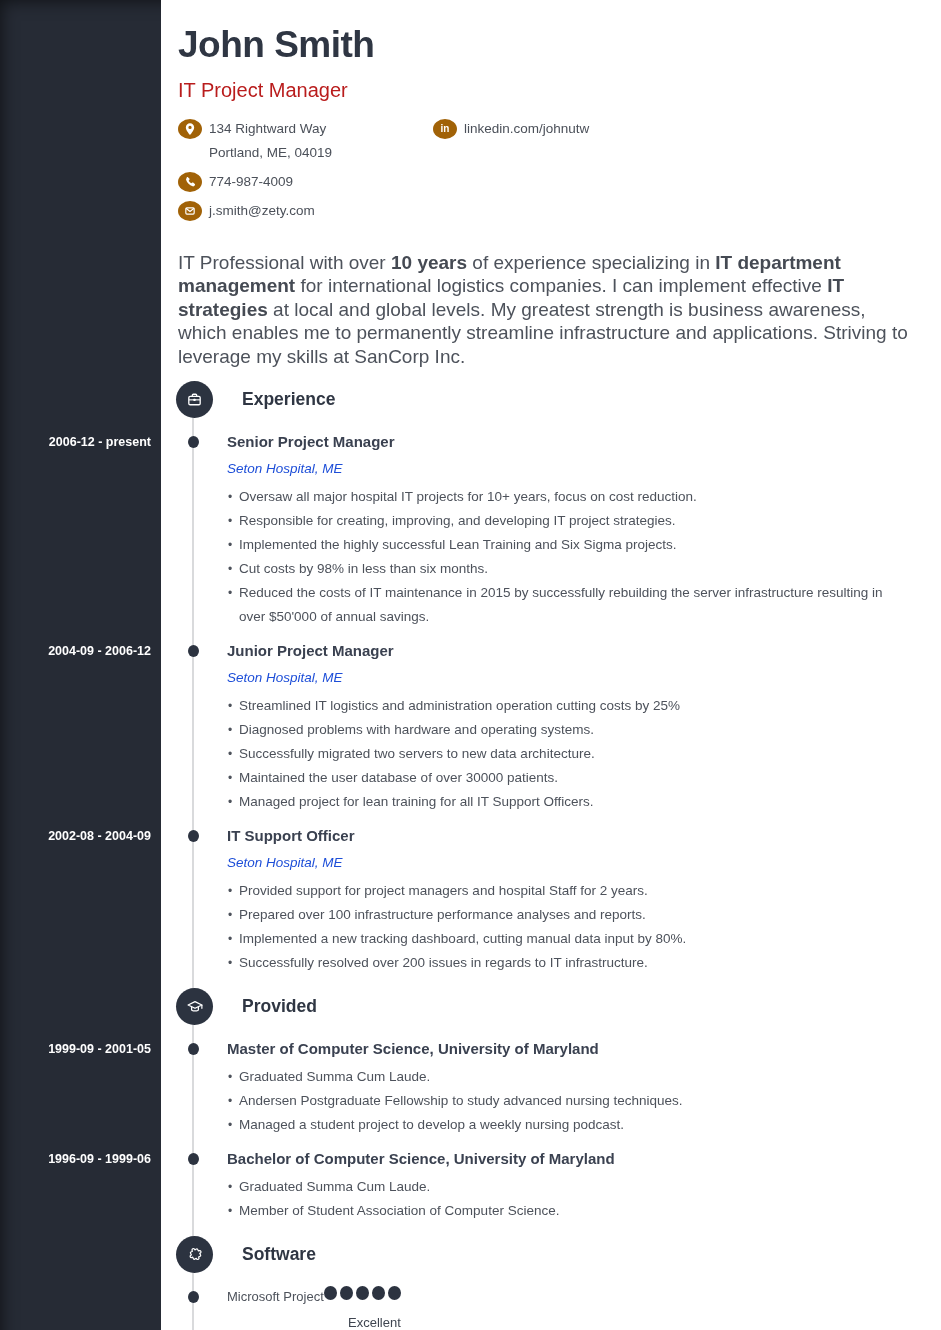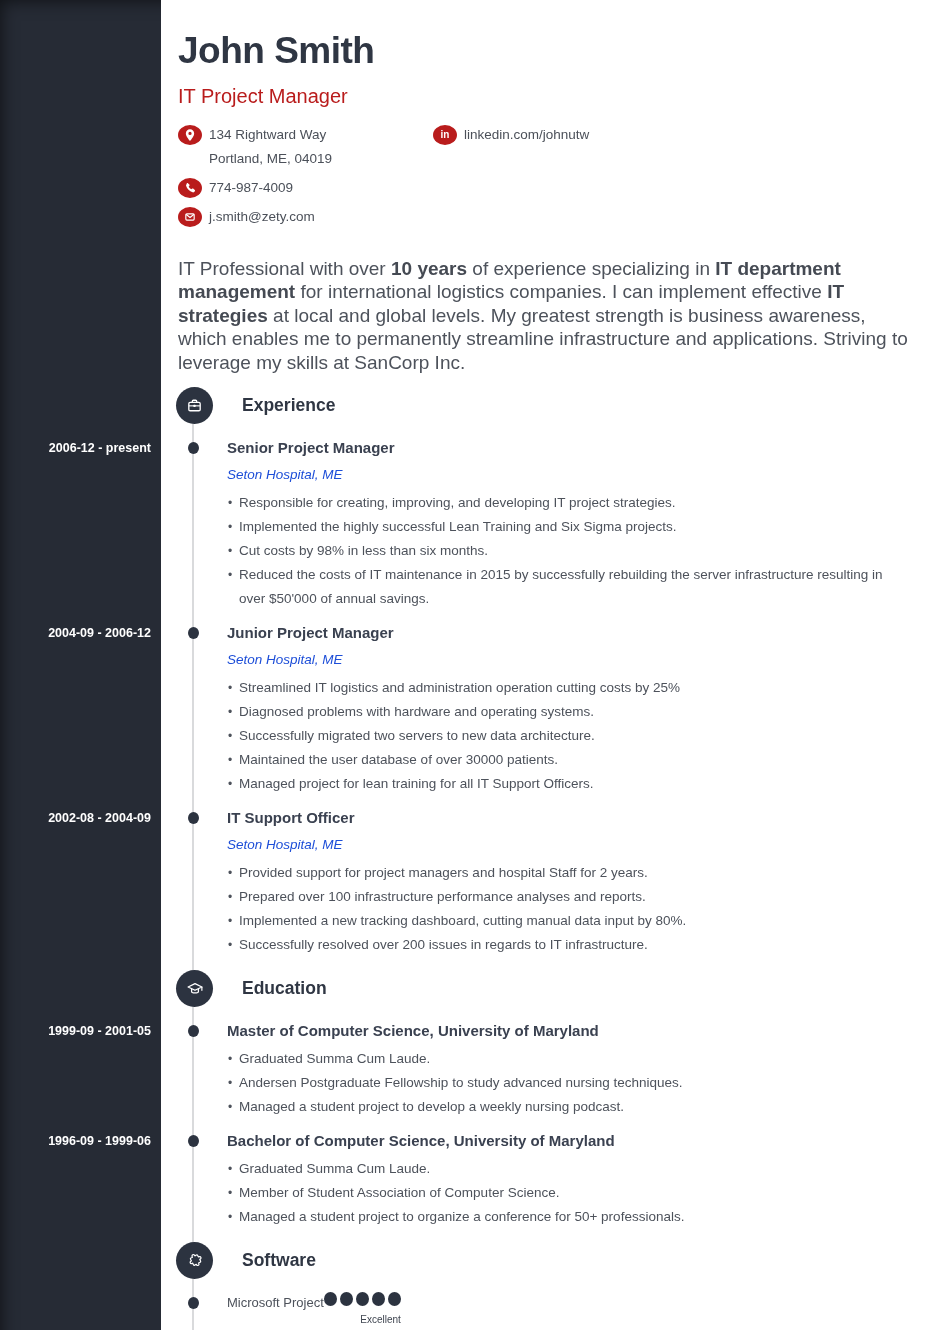--- a/index.html
+++ b/index.html
@@ -18,36 +18,36 @@
     width:161px; height:100%;
     background:#262b35;
     box-shadow: inset 14px 14px 16px -12px rgba(0,0,0,0.55);
     z-index:0;
   }
 
   .main { position:relative; z-index:1; width:100%; height:100%; }
 
   
   .person-name {
-    margin:10px 0 0 178px; padding-top:21px;
+    margin:4px 0 0 178px; padding-top:21px;
     font-size:37px; font-weight:bold; letter-spacing:-0.5px;
     color:#2f3643; line-height:1.1;
   }
   .job-title {
     margin:12px 0 0 178px;
     font-size:20px; color:#b91c1c; line-height:1.2;
   }
   .contact {
     margin:15px 0 0 178px;
     display:grid; grid-template-columns:255px auto;
   }
   .citem { display:flex; align-items:flex-start; margin-bottom:5px; }
   .cicon {
     flex:0 0 auto; width:24px; height:20px; border-radius:50%;
-    background:#b91c1c; display:flex; align-items:center; justify-content:center;
+    background:#a16207; display:flex; align-items:center; justify-content:center;
     margin-top:2px; margin-right:7px;
   }
   .cicon svg { display:block; }
   .ctext { font-size:13.5px; color:#4b5059; line-height:24px; }
   .linkedin-glyph { color:#ffffff; font-size:10px; font-weight:bold; line-height:1; letter-spacing:0; }
 
   
   .summary {
     margin:23px 31px 8px 178px;
     font-size:19px; line-height:23.5px; color:#4d525b;
@@ -99,21 +99,21 @@
     content:"\2022"; position:absolute; left:1px; top:0;
     font-size:12px; color:#4d525b;
   }
 
   
   .skill-row { display:flex; justify-content:flex-start; align-items:flex-start; padding-bottom:20px; }
   .skill-name { font-size:13px; color:#4d525b; line-height:16px; margin-top:1px; }
   .rating { display:flex; flex-direction:column; align-items:flex-end; margin-top:-2px; }
   .rdots { display:flex; gap:3px; }
   .rdot { width:13px; height:14px; border-radius:50%; background:#2c3340; }
-  .rating-label { margin-top:6px; font-size:10px; color:#3f4550; line-height:16px; }
+  .rating-label { margin-top:15px; font-size:13px; color:#3f4550; line-height:16px; }
 </style>
 </head>
 <body>
 
 <div class="page">
   <div class="sidebar-bg"></div>
 
   <div class="main">
 
     <h1 class="person-name">John Smith</h1>
@@ -178,20 +178,21 @@
 
       <div class="entry">
         <div class="cell-date">2006-12 - present</div>
         <div class="cell-gutter">
             <span class="tdot"></span>
           </div>
         <div class="cell-content">
           <div class="entry-title">Senior Project Manager</div>
           <div class="entry-subtitle">Seton Hospital, ME</div>
           <ul class="bullets">
+            <li>Oversaw all major hospital IT projects for 10+ years, focus on cost reduction.</li>
             <li>Responsible for creating, improving, and developing IT project strategies.</li>
             <li>Implemented the highly successful Lean Training and Six Sigma projects.</li>
             <li>Cut costs by 98% in less than six months.</li>
             <li>Reduced the costs of IT maintenance in 2015 by successfully rebuilding the server infrastructure resulting in over $50'000 of annual savings.</li>
           </ul>
         </div>
       </div>
 
       <div class="entry">
         <div class="cell-date">2004-09 - 2006-12</div>
@@ -229,21 +230,21 @@
       </div>
 
       <div class="section-header">
         <span class="sicon">
           <svg width="22" height="22" viewBox="0 0 24 24">
               <path d="M12 6.2l-7.5 3.6L12 13.4l7.5-3.6z" fill="none" stroke="#ffffff" stroke-width="1.4" stroke-linejoin="round"></path>
               <path d="M8.3 11.8v3.1c0 .7 1.7 1.3 3.7 1.3s3.7-.6 3.7-1.3v-3.1" fill="none" stroke="#ffffff" stroke-width="1.4"></path>
               <path d="M19.5 10v3.4" stroke="#ffffff" stroke-width="1.3" stroke-linecap="round"></path>
             </svg>
         </span>
-        <h2 class="stitle">Education</h2>
+        <h2 class="stitle">Provided</h2>
       </div>
 
       <div class="entry">
         <div class="cell-date">1999-09 - 2001-05</div>
         <div class="cell-gutter">
             <span class="tdot"></span>
           </div>
         <div class="cell-content">
           <div class="entry-title">Master of Computer Science, University of Maryland</div>
           <ul class="bullets">
@@ -257,21 +258,20 @@
       <div class="entry">
         <div class="cell-date">1996-09 - 1999-06</div>
         <div class="cell-gutter">
             <span class="tdot"></span>
           </div>
         <div class="cell-content">
           <div class="entry-title">Bachelor of Computer Science, University of Maryland</div>
           <ul class="bullets">
             <li>Graduated Summa Cum Laude.</li>
             <li>Member of Student Association of Computer Science.</li>
-            <li>Managed a student project to organize a conference for 50+ professionals.</li>
           </ul>
         </div>
       </div>
 
       <div class="section-header">
         <span class="sicon">
           <svg width="22" height="22" viewBox="0 0 24 24">
               <g transform="rotate(-28 12 12)">
                 <path d="M9.6 7h1.9c-.25-1.3.55-2.1 1.5-2.1s1.75.8 1.5 2.1h1.9c.55 0 1 .45 1 1v1.9c1.3-.25 2.1.55 2.1 1.5s-.8 1.75-2.1 1.5v1.9c0 .55-.45 1-1 1h-2c.25 1.3-.55 2.1-1.4 2.1s-1.65-.8-1.4-2.1h-2c-.55 0-1-.45-1-1v-2c-1.3.25-2.1-.55-2.1-1.4s.8-1.65 2.1-1.4V8c0-.55.45-1 1-1z" fill="none" stroke="#ffffff" stroke-width="1.3" stroke-linejoin="round"></path>
               </g>

